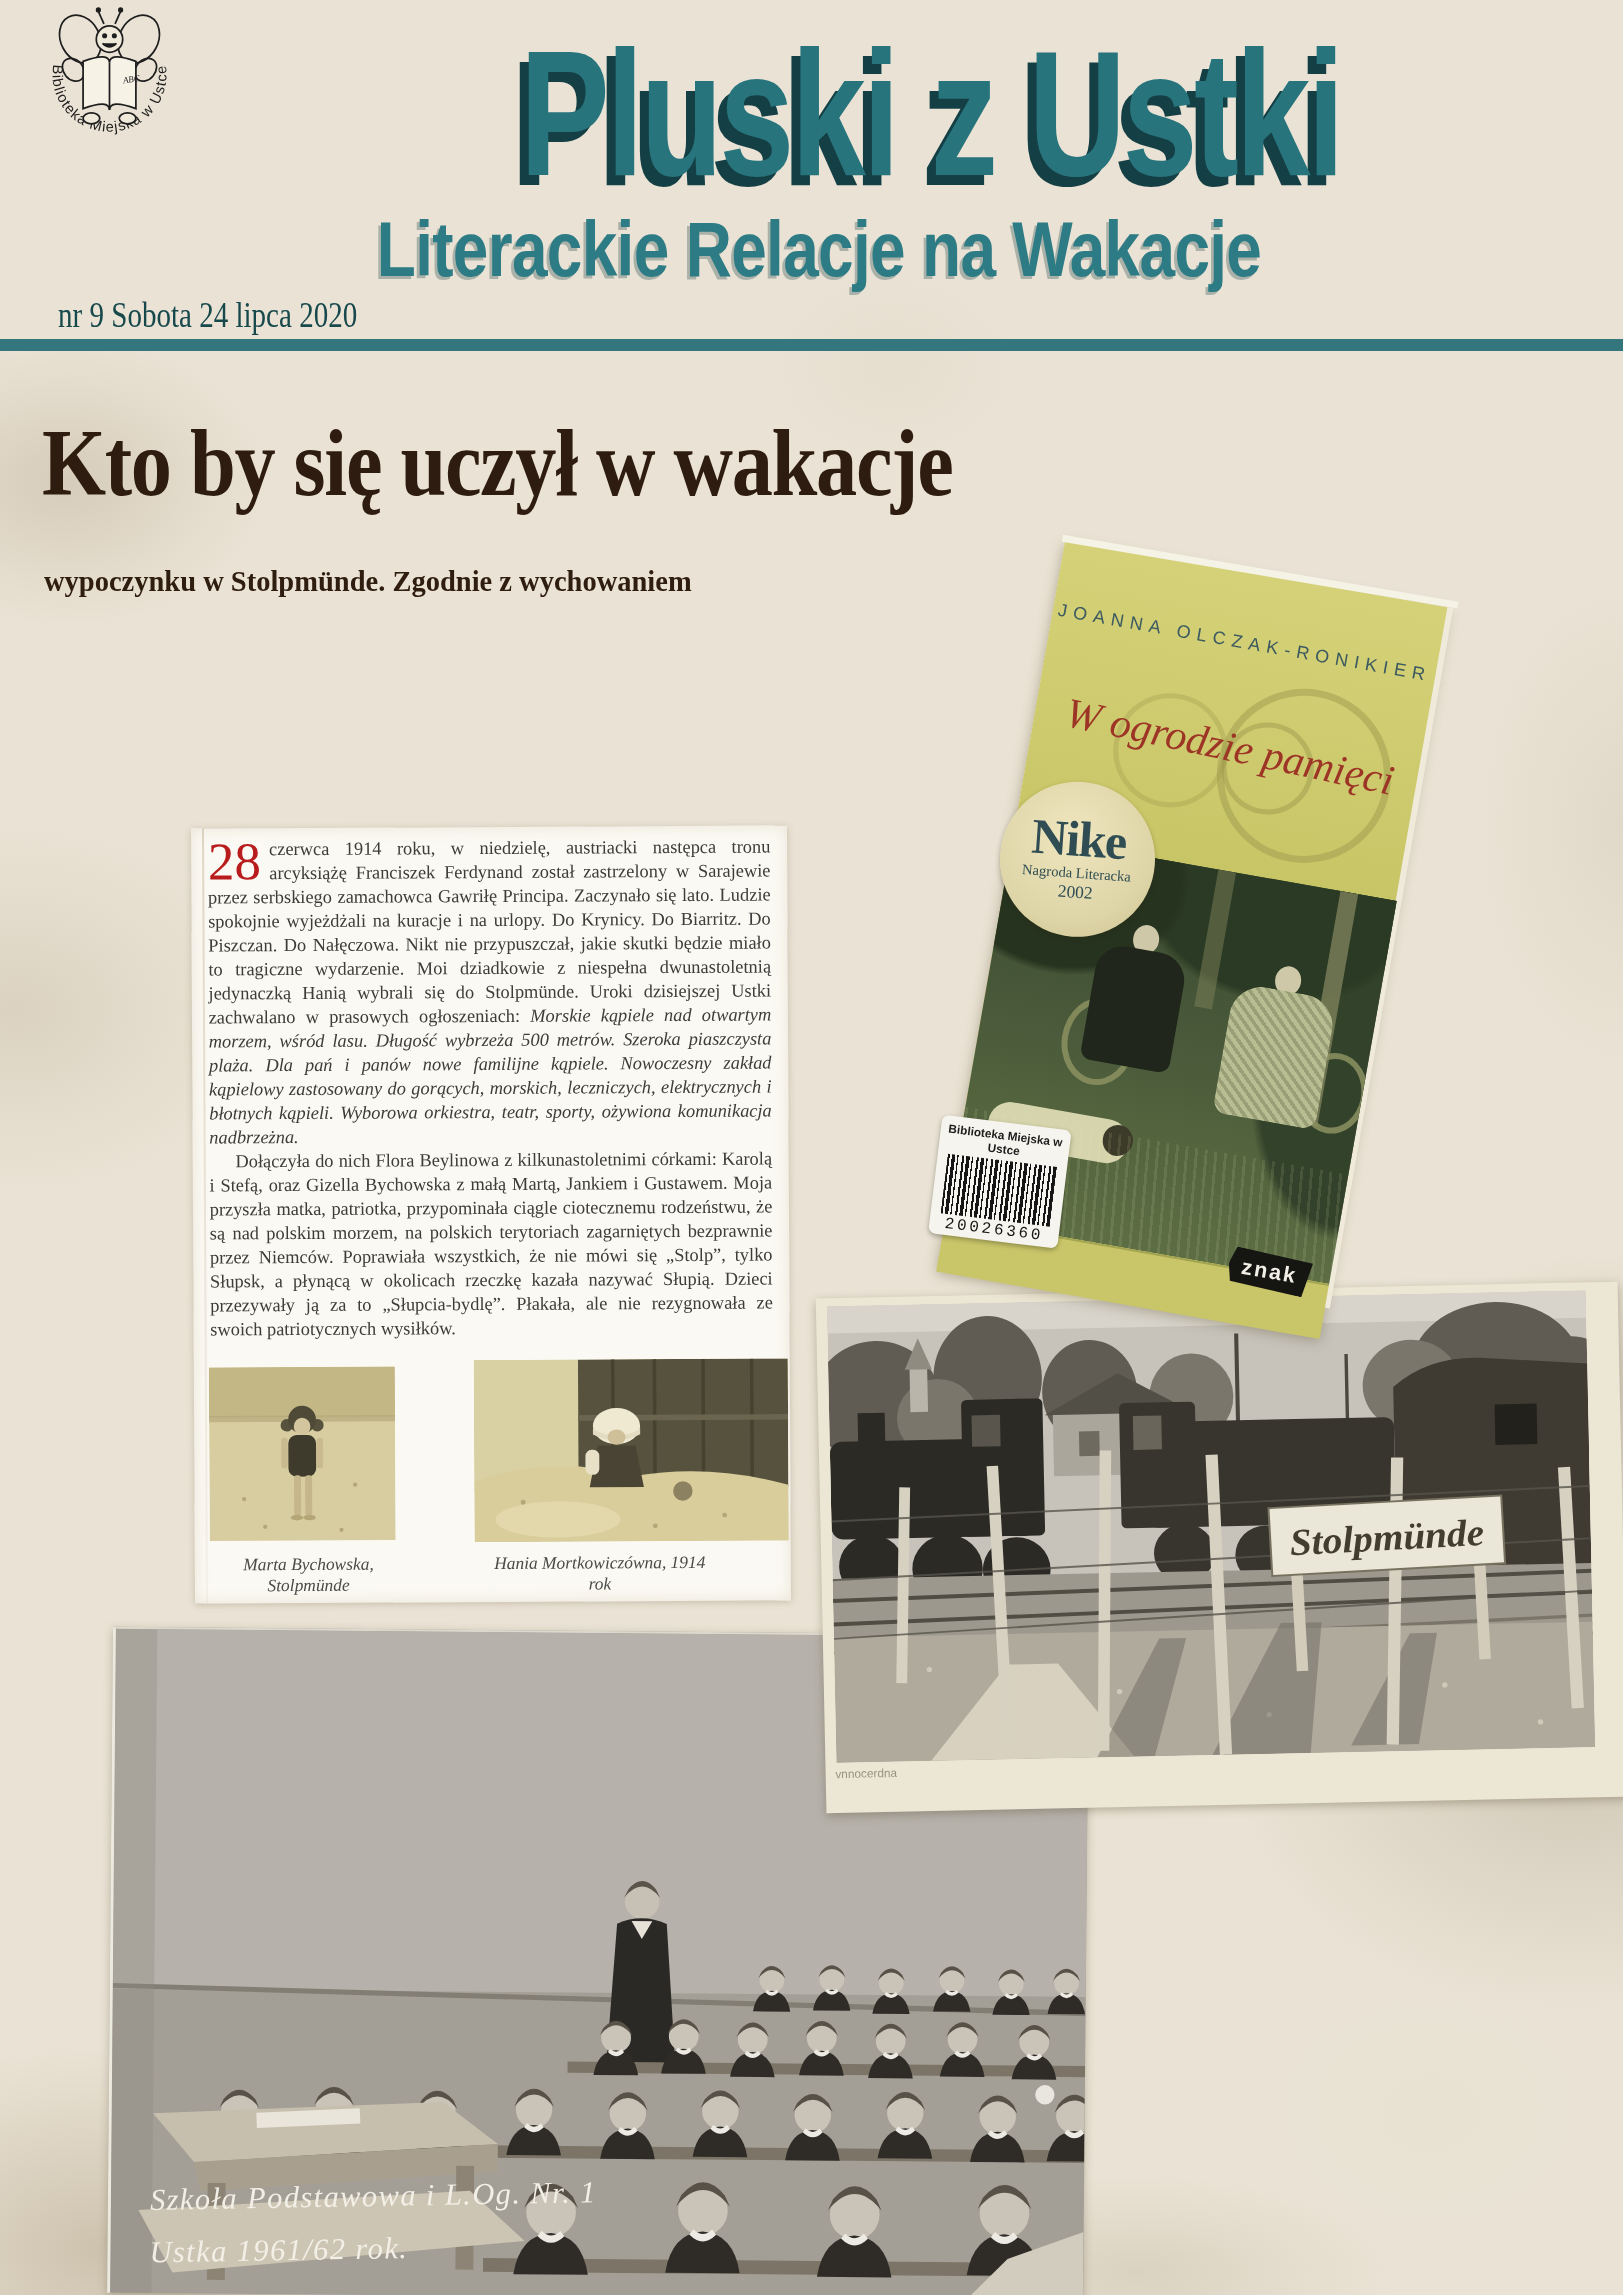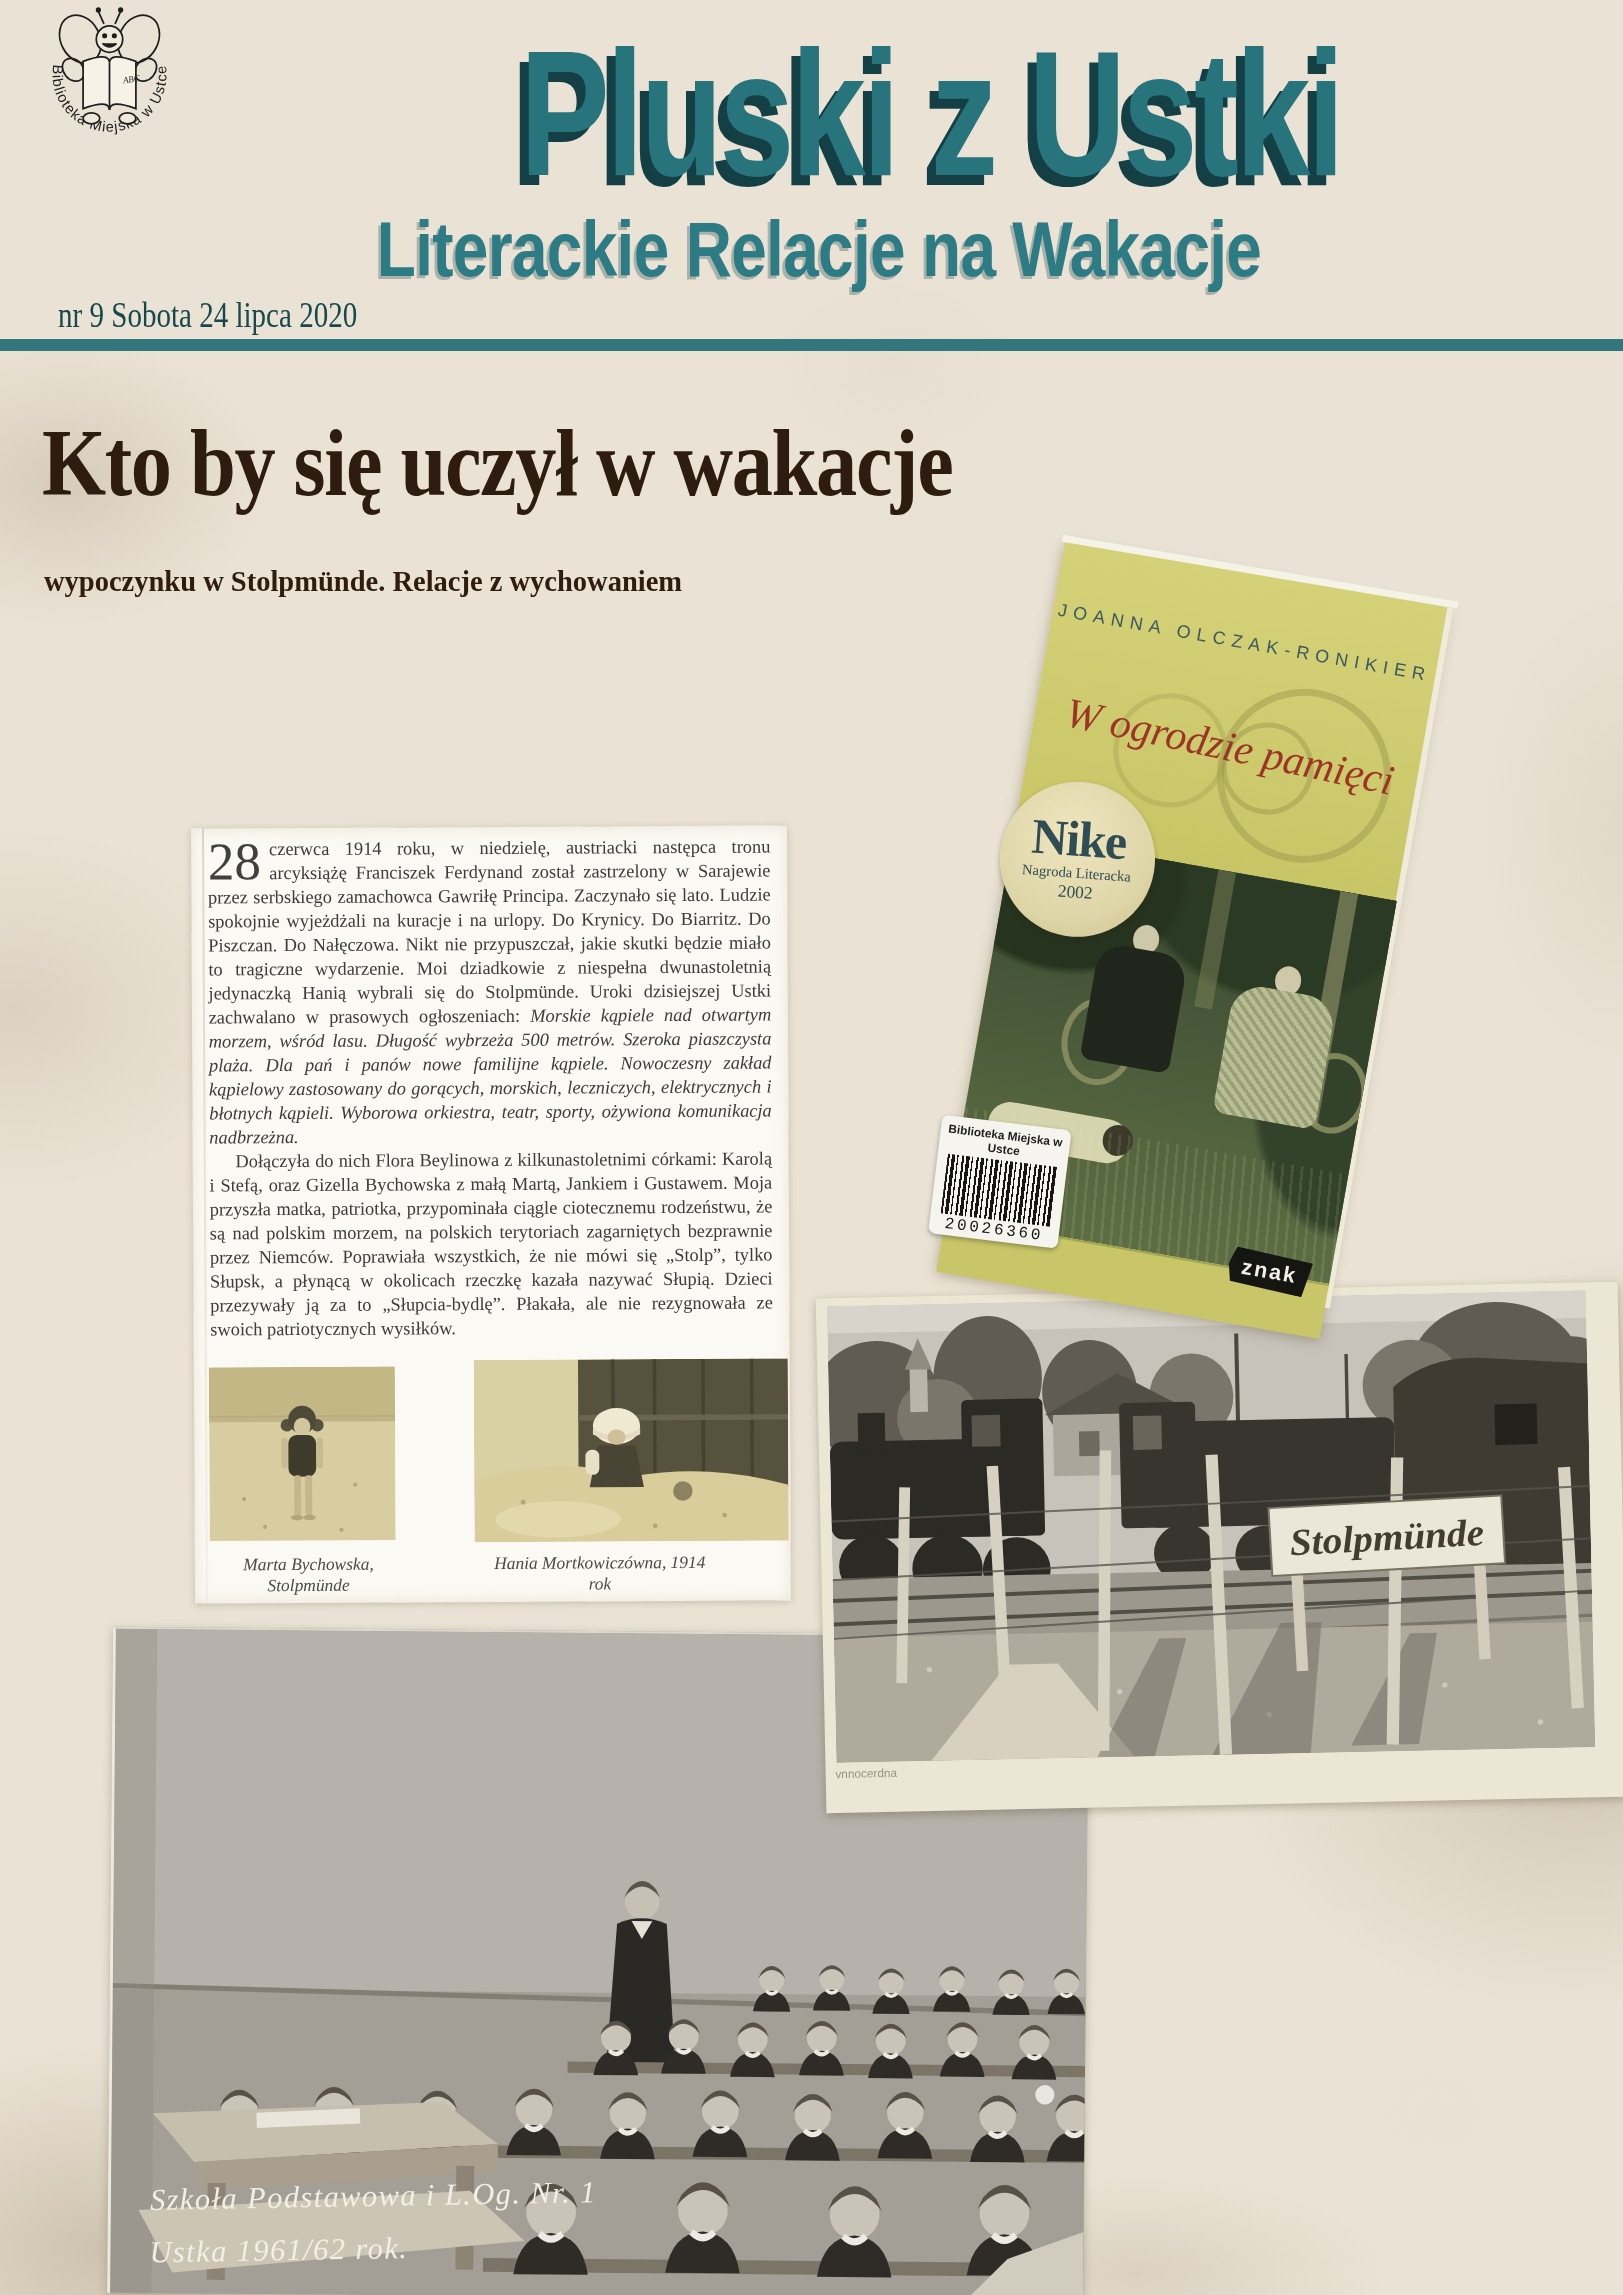--- a/index.html
+++ b/index.html
@@ -37,21 +37,21 @@
   .intro{position:absolute;left:44px;top:548px;width:972px;z-index:2;font-weight:bold;
     font-size:28.5px;color:#2f1d10;line-height:67px;}
   
   .scan{position:absolute;left:193px;top:827px;width:596px;height:775px;z-index:3;
     background:#fbf9f3;transform:rotate(-.3deg);
     box-shadow:0 1.4px 7px rgba(90,70,40,.25), inset 0 0 15.3px rgba(160,140,95,.18);}
   .crease{position:absolute;left:11px;top:0;width:2.1px;height:100%;
     background:linear-gradient(180deg,rgba(170,150,110,.35),rgba(170,150,110,.08));}
   .scan-text{position:absolute;left:16.7px;right:16.7px;top:9px;font-size:18.4px;line-height:24px;
     color:#3c3c3a;text-align:justify;}
-  .dropcap{float:left;font-size:53px;line-height:43px;padding:2.8px 8.3px 0 0;color:#404040;}
+  .dropcap{float:left;font-size:53px;line-height:43px;padding:2.8px 8.3px 0 0;color:#b91c1c;}
   .it{font-style:italic;}
   .para2{text-indent:26px;}
   .scan-photo{position:absolute;}
   .ph-l{left:15.3px;top:539px;width:186px;height:174px;}
   .ph-r{left:280px;top:533px;width:314px;height:182px;}
   .scan-cap{position:absolute;top:726px;font-style:italic;font-size:17.4px;color:#4a4a46;text-align:center;}
   .cap-l{left:9.7px;width:208px;}
   .cap-r{left:287px;width:236px;}
   
   .cover{position:absolute;left:998px;top:568px;width:389px;height:741px;z-index:5;
@@ -160,21 +160,21 @@
     </svg>
   </div>
 
   <div class="title">Pluski z Ustki</div>
   <div class="subtitle">Literackie Relacje na Wakacje</div>
   <div class="issue">nr 9  Sobota 24 lipca 2020</div>
   <div class="bar"></div>
 
   <div class="headline">Kto by się uczył w wakacje</div>
   <div class="intro">
-    <div>wypoczynku w Stolpmünde. Relacje z wychowaniem</div>
+    <div>wypoczynku w Stolpmünde. Zgodnie z wychowaniem</div>
   </div>
 
   <div class="scan">
     <div class="crease"></div>
     <div class="scan-text">
       <span class="dropcap">28</span><span>czerwca 1914 roku, w niedzielę, austriacki następca tronu arcyksiążę Franciszek Ferdynand został zastrzelony w Sarajewie przez serbskiego zamachowca Gawriłę Principa. Zaczynało się lato. Ludzie spokojnie wyjeżdżali na kuracje i na urlopy. Do Krynicy. Do Biarritz. Do Piszczan. Do Nałęczowa. Nikt nie przypuszczał, jakie skutki będzie miało to tragiczne wydarzenie. Moi dziadkowie z niespełna dwunastoletnią jedynaczką Hanią wybrali się do Stolpmünde. Uroki dzisiejszej Ustki zachwalano w prasowych ogłoszeniach: </span><span class="it">Morskie kąpiele nad otwartym morzem, wśród lasu. Długość wybrzeża 500 metrów. Szeroka piaszczysta plaża. Dla pań i panów nowe familijne kąpiele. Nowoczesny zakład kąpielowy zastosowany do gorących, morskich, leczniczych, elektrycznych i błotnych kąpieli. Wyborowa orkiestra, teatr, sporty, ożywiona komunikacja nadbrzeżna.</span>
       <div class="para2">Dołączyła do nich Flora Beylinowa z kilkunastoletnimi córkami: Karolą i Stefą, oraz Gizella Bychowska z małą Martą, Jankiem i Gustawem. Moja przyszła matka, patriotka, przypominała ciągle ciotecznemu rodzeństwu, że są nad polskim morzem, na polskich terytoriach zagarniętych bezprawnie przez Niemców. Poprawiała wszystkich, że nie mówi się „Stolp”, tylko Słupsk, a płynącą w okolicach rzeczkę kazała nazywać Słupią. Dzieci przezywały ją za to „Słupcia-bydlę”. Płakała, ale nie rezygnowała ze swoich patriotycznych wysiłków.</div>
     </div>
 
     <div class="scan-photo ph-l">

